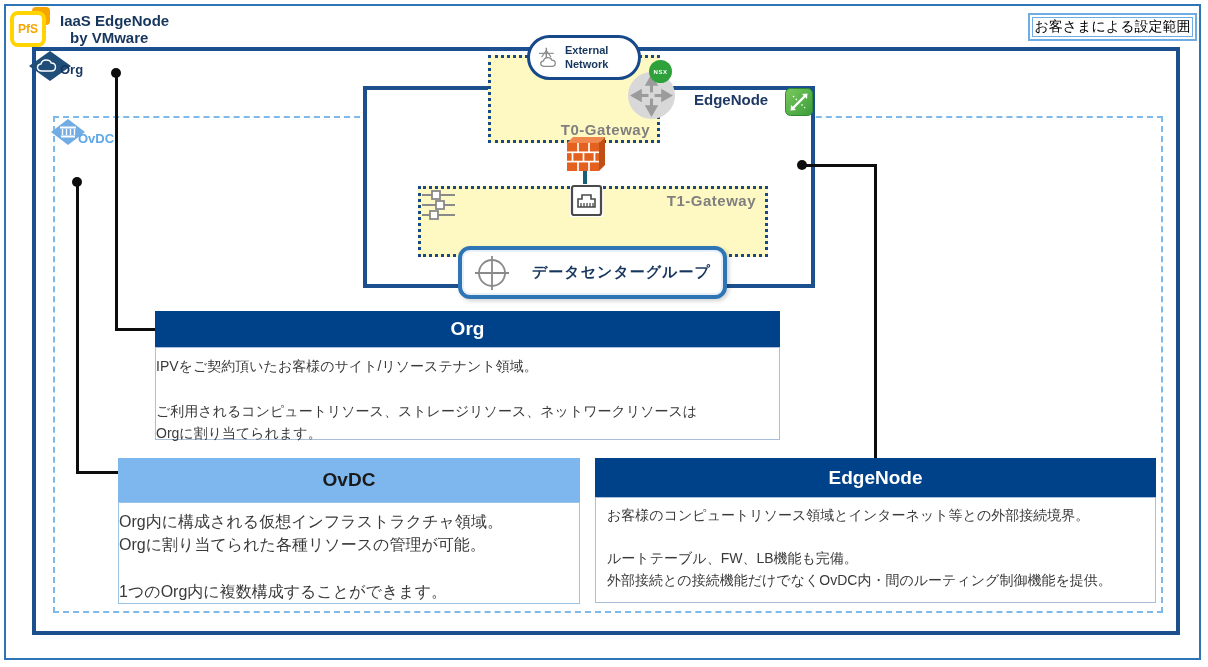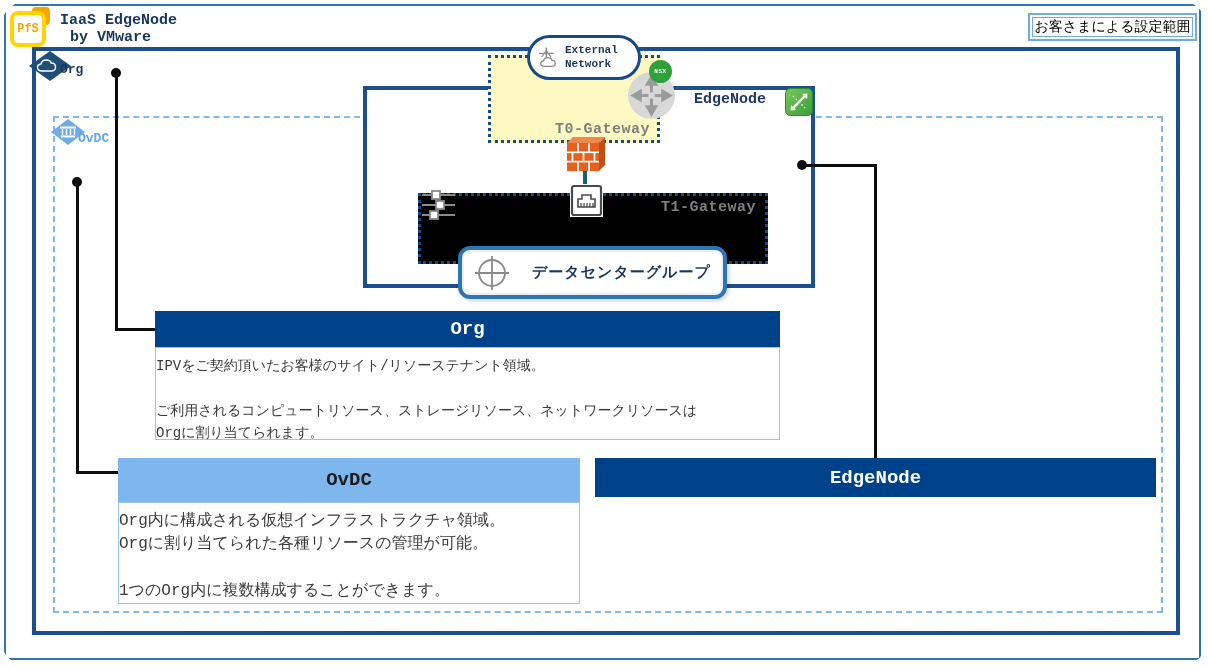--- a/index.html
+++ b/index.html
@@ -1,30 +1,30 @@
 <!DOCTYPE html>
 <html><head>
 <meta charset="utf-8">
 <style>
   * { box-sizing: border-box; margin: 0; padding: 0; }
   html,body { background:#fff; }
   .canvas {
     position: relative; width: 1208px; height: 667px; background: #fff;
-    font-family: Liberation Mono, monospace; overflow: hidden; border-radius: 30px;
+    font-family: Liberation Sans, sans-serif; overflow: hidden;
   }
   .abs { position: absolute; }
 
   
   .outer-frame { left:4px; top:4px; width:1197px; height:656px; border:2px solid #2E75B6; z-index:0; }
   .org-rect    { left:32px; top:47px; width:1148px; height:588px; border:4px solid #1C4F8E; z-index:1; }
   .ovdc-rect   { left:53px; top:116px; width:1110px; height:497px; border:2px dashed #7FB9EA; z-index:1; }
   .inner-rect  { left:363px; top:86px; width:452px; height:202px; border:4px solid #1C4F8E; background:#fff; z-index:2; }
 
   .t0-box { left:488px; top:55px; width:172px; height:88px; border:3px dotted #17498A; background:#fef9c3; z-index:3; }
-  .t1-box { left:418px; top:186px; width:350px; height:71px; border:3px dotted #17498A; background:#000000; z-index:3;margin-top:7px; }
+  .t1-box { left:418px; top:186px; width:350px; height:71px; border:3px dotted #17498A; background:#fef9c3; z-index:3; }
   .gw-label { position:absolute; font-size:15px; font-weight:bold; color:#7F7F7F; letter-spacing:.5px; }
   .t0-box .gw-label { right:7px; bottom:2px; }
   .t1-box .gw-label { right:9px; top:3px; }
 
   
   .ext-pill { left:527px; top:35px; width:114px; height:45px; border:3px solid #17498A; border-radius:23px;
               background:#fff; z-index:6; display:flex; align-items:center; padding-left:7px; }
   .ext-pill .txt { font-size:11px; font-weight:bold; color:#17365D; line-height:1.2; width:60px; }
 
   
@@ -255,15 +255,19 @@
   </div>
   <div class="abs desc ovdc-desc">
     <div class="hd hd-light">OvDC</div>
     <div class="bd">Org内に構成される仮想インフラストラクチャ領域。
 Orgに割り当てられた各種リソースの管理が可能。
 
 1つのOrg内に複数構成することができます。</div>
   </div>
   <div class="abs desc edge-desc">
     <div class="hd hd-dark">EdgeNode</div>
+    <div class="bd">お客様のコンピュートリソース領域とインターネット等との外部接続境界。
+
+ルートテーブル、FW、LB機能も完備。
+外部接続との接続機能だけでなくOvDC内・間のルーティング制御機能を提供。</div>
   </div>
 
 </div>
 
 </body></html>

